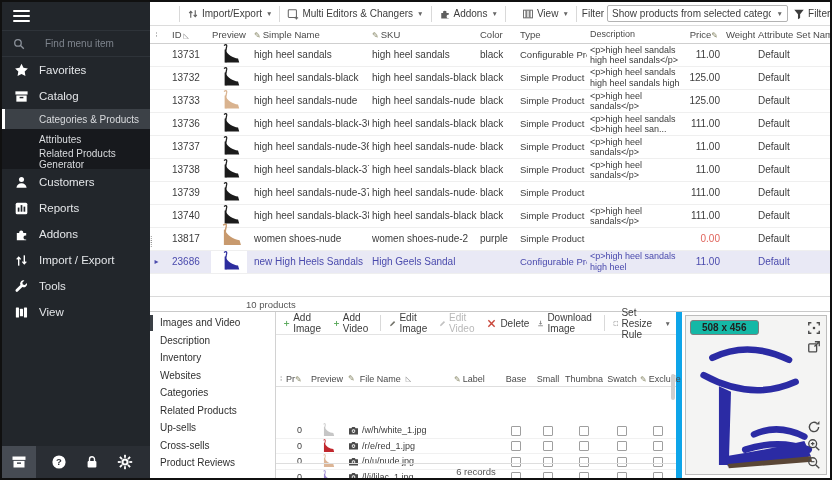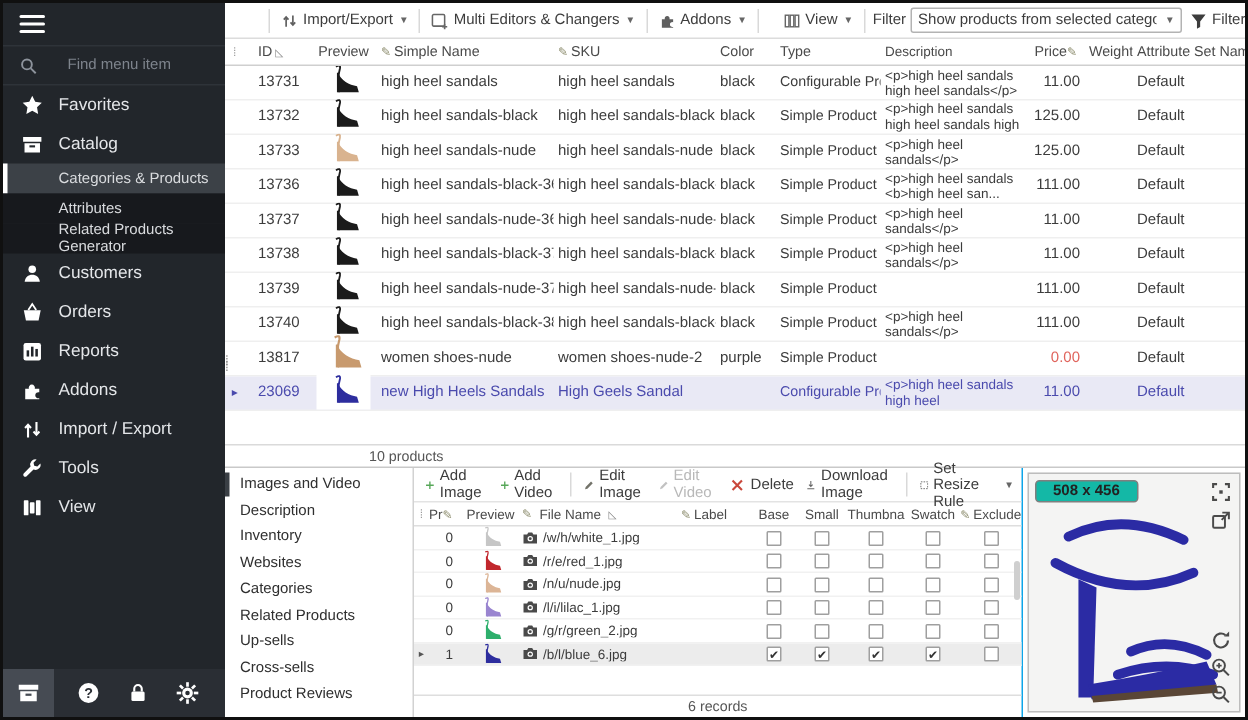--- a/index.html
+++ b/index.html
@@ -55,21 +55,21 @@
   .cattr{flex:1;}
   .hpencil{font-size:8px;color:#8a8a6a;margin-right:2px;}
   .sorta{font-size:7px;color:#888;margin-left:2px;}
   .prevcard{background:#fff;padding:0 6px;}
   .splitter-dots{position:absolute;left:0;top:212px;color:#8a8a8a;font-size:9px;line-height:4px;width:6px;}
   
   .bottom{flex:1;display:flex;min-height:0;}
   .tabcol{width:126px;flex:none;border-right:1px solid #d2d2d2;padding-top:2px;}
   .tab{height:17.5px;display:flex;align-items:center;padding-left:10px;font-size:10px;color:#2f2f2f;position:relative;}
   .tab.sel:before{content:"";position:absolute;left:0;top:1px;bottom:1px;width:3px;background:#3a3f45;}
-  .imgpanel{width:406px;flex:none;display:flex;flex-direction:column;border-right:1px solid #0ea5e9;position:relative;}
+  .imgpanel{width:406px;flex:none;display:flex;flex-direction:column;border-right:6px solid #0ea5e9;position:relative;gap:36px;}
   .img-toolbar{height:23px;flex:none;display:flex;align-items:center;gap:4px;padding:0 5px;font-size:10px;border-bottom:1px solid #e3e3e3;}
   .img-toolbar .dis{color:#b8b8b8;}
   .i-header{height:16px;display:flex;align-items:center;font-size:9px;color:#4a4a4a;border-bottom:1px solid #dedede;}
   .i-body{flex:1;min-height:0;}
   .i-footer{height:15px;border-top:1px solid #dedede;display:flex;align-items:center;justify-content:center;font-size:9.5px;color:#555;}
   .i-row{height:15.5px;display:flex;align-items:center;border-bottom:1px solid #f1f1f1;font-size:9px;}
   .i-row.sel{background:#ececec;}
   .il{width:10px;flex:none;text-align:center;font-size:7px;color:#555;}
   .ipr{width:20px;flex:none;text-align:right;padding-right:4px;}
   .iprev{width:42px;flex:none;display:flex;justify-content:center;overflow:visible;}
@@ -143,29 +143,20 @@
             <svg width="15" height="15" viewBox="0 0 16 16">
               <circle cx="8" cy="4.8" r="2.7" fill="#fff"></circle>
               <path fill="#fff" d="M2.6 13.6c.4-3.2 2.6-4.9 5.4-4.9s5 1.7 5.4 4.9z"></path>
             </svg>
           </span>
           <span>Customers</span>
         </div>
         <div class="side-item">
           <span class="ic">
             <svg width="15" height="15" viewBox="0 0 16 16">
-              <path fill="#fff" d="M2 6.2h12l-1.5 7.3h-9z"></path>
-              <path d="M5.2 6 8 1.8 10.8 6" fill="none" stroke="#fff" stroke-width="1.3"></path>
-            </svg>
-          </span>
-          <span>Orders</span>
-        </div>
-        <div class="side-item">
-          <span class="ic">
-            <svg width="15" height="15" viewBox="0 0 16 16">
               <rect x="1.8" y="1.8" width="12.4" height="12.4" rx="1.6" fill="#fff"></rect>
               <g fill="#22262b">
                 <rect x="4" y="7" width="1.8" height="4.4"></rect>
                 <rect x="7.1" y="4.4" width="1.8" height="7"></rect>
                 <rect x="10.2" y="6" width="1.8" height="5.4"></rect>
               </g>
             </svg>
           </span>
           <span>Reports</span>
         </div>
@@ -534,21 +525,21 @@
             <div class="cell csku">women shoes-nude-2</div>
             <div class="cell ccolor">purple</div>
             <div class="cell ctype">Simple Product</div>
             <div class="cell cdesc"></div>
             <div class="cell cprice" style="color: rgb(224, 100, 92);">0.00</div>
             <div class="cell cweight"></div>
             <div class="cell cattr">Default</div>
           </div>
           <div class="g-row sel">
             <div class="cell cl">▸</div>
-            <div class="cell cid">23069</div>
+            <div class="cell cid">23686</div>
             <div class="cell cprev">
               <span class="prevcard" style=""><svg viewBox="0 0 30 27" width="24" height="20">
                   <path d="M8.2 2 Q12.6 -0.6 11.8 3.6 L10.8 8.2" fill="none" stroke="#2d2d9e" stroke-width="1.7"></path>
                   <rect x="9.1" y="7.5" width="2.5" height="17.5" fill="#2d2d9e"></rect>
                   <path d="M9.6 7 C13 14.5 20 18.5 27.2 19.5 L28.8 25 L10.5 25 Z" fill="#2d2d9e"></path>
                 </svg></span>
             </div>
             <div class="cell cname">new High Heels Sandals</div>
             <div class="cell csku">High Geels Sandal</div>
             <div class="cell ccolor"></div>

